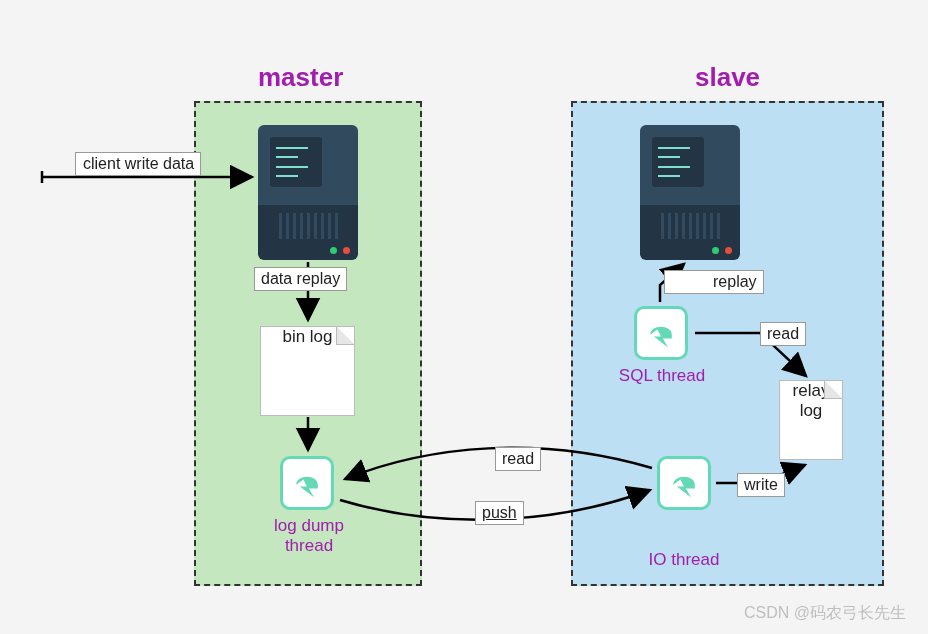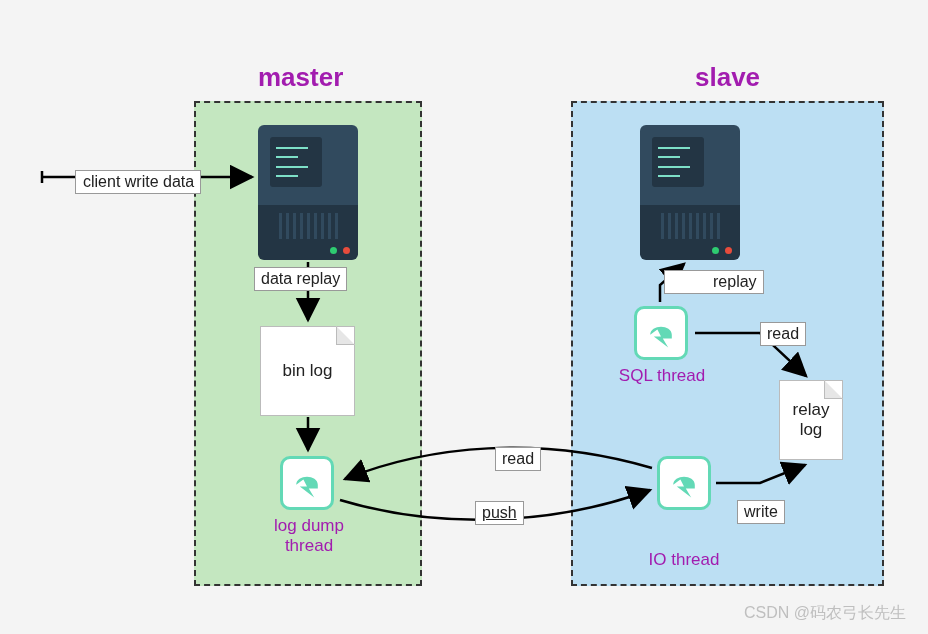--- a/index.html
+++ b/index.html
@@ -89,21 +89,21 @@
     background: #fff;
     display: flex; align-items: center; justify-content: center;
   }
   .thread-icon svg { width: 36px; height: 36px; }
 
   .doc {
     position: absolute;
     width: 95px; height: 90px;
     background: #fff;
     border: 1px solid #bbb;
-    display: flex; align-items: center; justify-content: center;
+    display: flex; align-items: flex-start; justify-content: center;
     text-align: center;
     font-size: 17px;
     color: #222;
   }
   .doc::after {
     content: '';
     position: absolute;
     top: -1px; right: -1px;
     width: 18px; height: 18px;
     background: #e6e6e6;
@@ -257,21 +257,21 @@
 
   <path d="M340 500 C 440 530, 555 525, 650 490" stroke="#000" stroke-width="2.5" fill="none" marker-end="url(#arrow)"></path>
 
   <path d="M716 483 L 760 483 L 805 465" stroke="#000" stroke-width="2.5" fill="none" marker-end="url(#arrow)"></path>
 
   <path d="M695 333 L 760 333 L 806 376" stroke="#000" stroke-width="2.5" fill="none" marker-end="url(#arrow)"></path>
 
   <path d="M660 302 L 660 285 L 684 264" stroke="#000" stroke-width="2.5" fill="none" marker-end="url(#arrow)"></path>
 </svg>
 
-<div class="label" style="left:75px; top:170px;padding-left:7px;">client write data</div>
+<div class="label" style="left:75px; top:152px;padding-left:7px;">client write data</div>
 <div class="label" style="left:254px; top:267px;">data replay</div>
 <div class="label" style="left:495px; top:447px;">read</div>
 <div class="label" style="left:475px; top:501px;text-decoration:underline;">push</div>
-<div class="label" style="left:737px; top:473px;margin-top:27px;">write</div>
+<div class="label" style="left:737px; top:473px;">write</div>
 <div class="label" style="left:760px; top:322px;">read</div>
 <div class="label" style="left:664px; top:270px;padding-left:48px;">replay</div>
 
 <div class="watermark">CSDN @码农弓长先生</div>
 
 </body></html>

